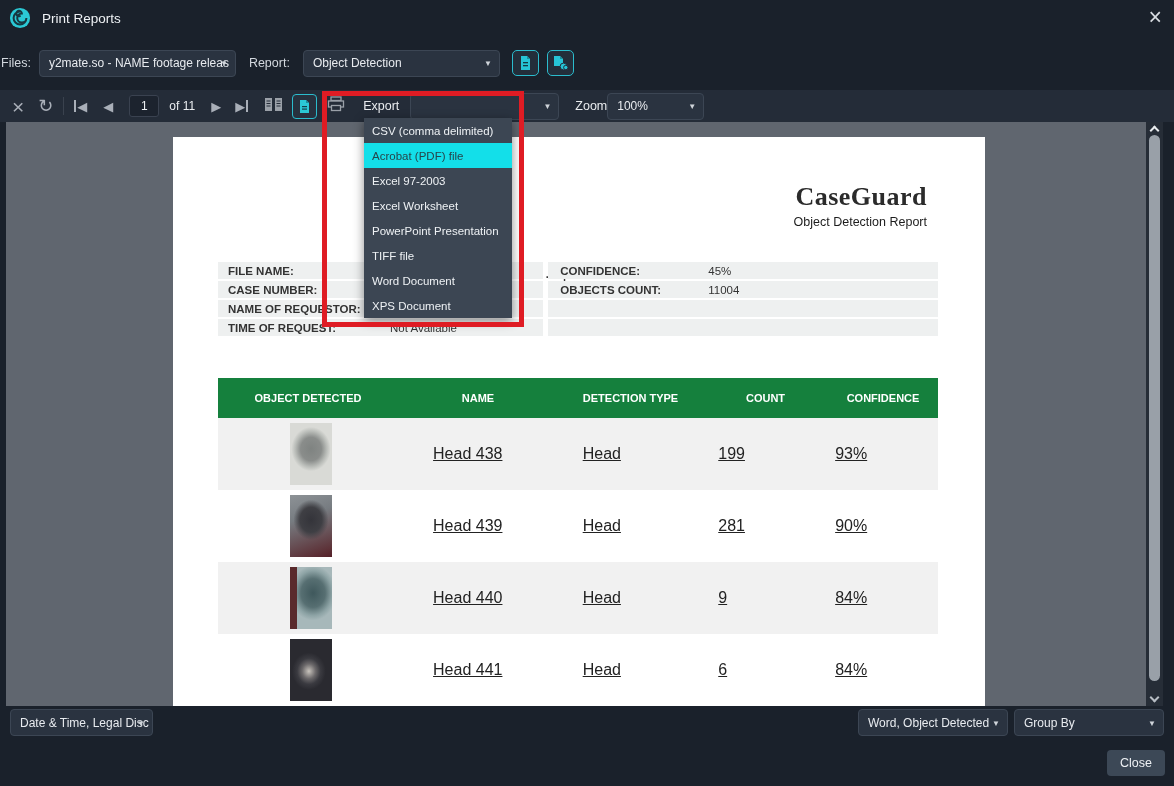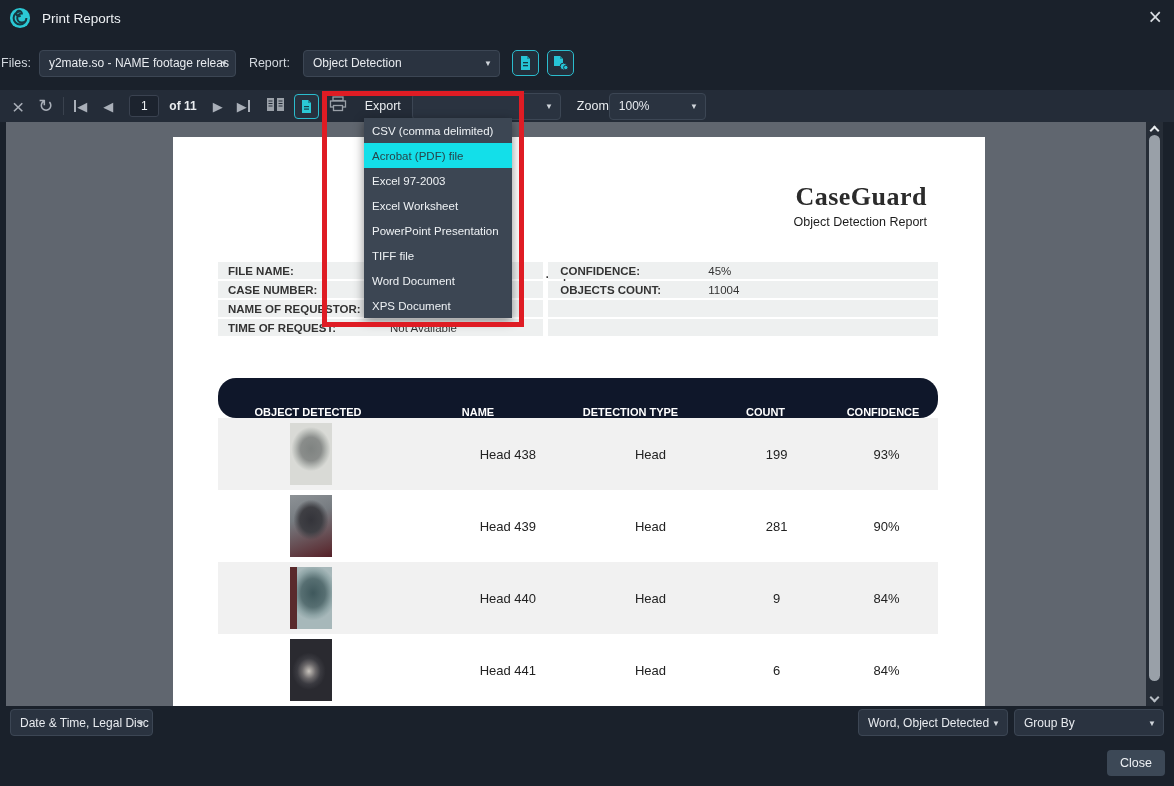--- a/index.html
+++ b/index.html
@@ -28,21 +28,21 @@
   
   .toolbar { position:absolute; left:0; top:90px; width:100%; height:32px; background:#242c38;
              display:flex; align-items:center; color:#aeb4bc; }
   .tb-ico { font-size:17px; line-height:1; cursor:pointer; color:#a9afb8; }
   .divider { width:1px; height:18px; background:#3a424e; margin:0 10px; }
   .tri { font-size:13px; color:#a9afb8; cursor:pointer; }
   .bar { display:inline-block; width:2px; height:12px; background:#a9afb8; }
   .navbtn { display:flex; align-items:center; gap:1px; cursor:pointer; }
   .pagebox { width:30px; height:22px; background:#1c232e; border:1px solid #3a4250; border-radius:3px;
              color:#eef1f4; font-size:12px; text-align:center; line-height:20px; }
-  .pageof { color:#e9ecef; font-size:12px; font-weight:bold; }
+  .pageof { color:#e9ecef; font-size:12px; font-weight:normal; }
   .docbtn { width:25px; height:25px; border:1px solid #2bbccd; border-radius:4px; background:#27313e;
             display:flex; align-items:center; justify-content:center; cursor:pointer; }
   .tb-label { color:#e9ecef; font-size:12.5px; }
   .dd-export { width:149px; margin-left:11px; }
   .dd-zoom { width:97px; }
 
   
   .viewer { position:absolute; left:6px; top:122px; width:1140px; height:584px; background:#60666f; overflow:hidden; }
   .page { position:absolute; left:167px; top:15px; width:812px; height:569px; background:#ffffff; overflow:hidden; }
 
@@ -52,26 +52,26 @@
 
   .fields { position:absolute; left:45px; top:125px; width:720px; }
   .fcols { display:flex; gap:5px; }
   .fcol { width:358px; }
   .frow { position:relative; height:17px; margin-bottom:2px; background:#eef0f0; display:flex; align-items:center; }
   .flabel { font-weight:bold; font-size:11.5px; color:#333; padding-left:10px; width:172px; }
   .fvalue { font-size:11.5px; color:#333; }
   .fvalue-frag { position:absolute; left:327px; top:2px; font-size:16px; color:#333; }
 
   .rtable { position:absolute; left:45px; top:241px; width:720px; }
-  .thead { display:flex; height:40px; background:#0f172a; align-items:flex-end;border-radius:18px; }
+  .thead { display:flex; height:40px; background:#15803d; align-items:center; }
   .th { color:#ffffff; font-weight:bold; font-size:11px; text-align:center; }
   .c1{width:180px;} .c2{width:160px;} .c3{width:145px;} .c4{width:125px;} .c5{width:110px;}
   .trow { position:relative; display:flex; height:72px; align-items:center; z-index:2; }
   .trow.odd { background:#f1f1f1; } .trow.even { background:#ffffff; }
-  .td { font-size:13px; color:#222; text-align:center; }
+  .td { font-size:16px; color:#222; text-align:left;text-decoration:underline; }
   .thumb { position:relative; z-index:3; width:45px; height:62px; margin-left:72px; }
   .c1t { width:108px; }
 
   
   .scrollbar { position:absolute; left:1146px; top:122px; width:17px; height:584px; background:#262d37; }
   .sb-thumb { position:absolute; left:3px; top:13px; width:11px; height:546px; background:#99a0a8; border-radius:6px; cursor:grab; }
   .chev { position:absolute; left:5px; width:7px; height:7px; border:solid #e8ebee; border-width:2px 2px 0 0; cursor:pointer; }
   .chev-up { top:5px; transform:rotate(-45deg); }
   .chev-down { bottom:5px; transform:rotate(135deg); border-color:#b7bdc4; }
 

